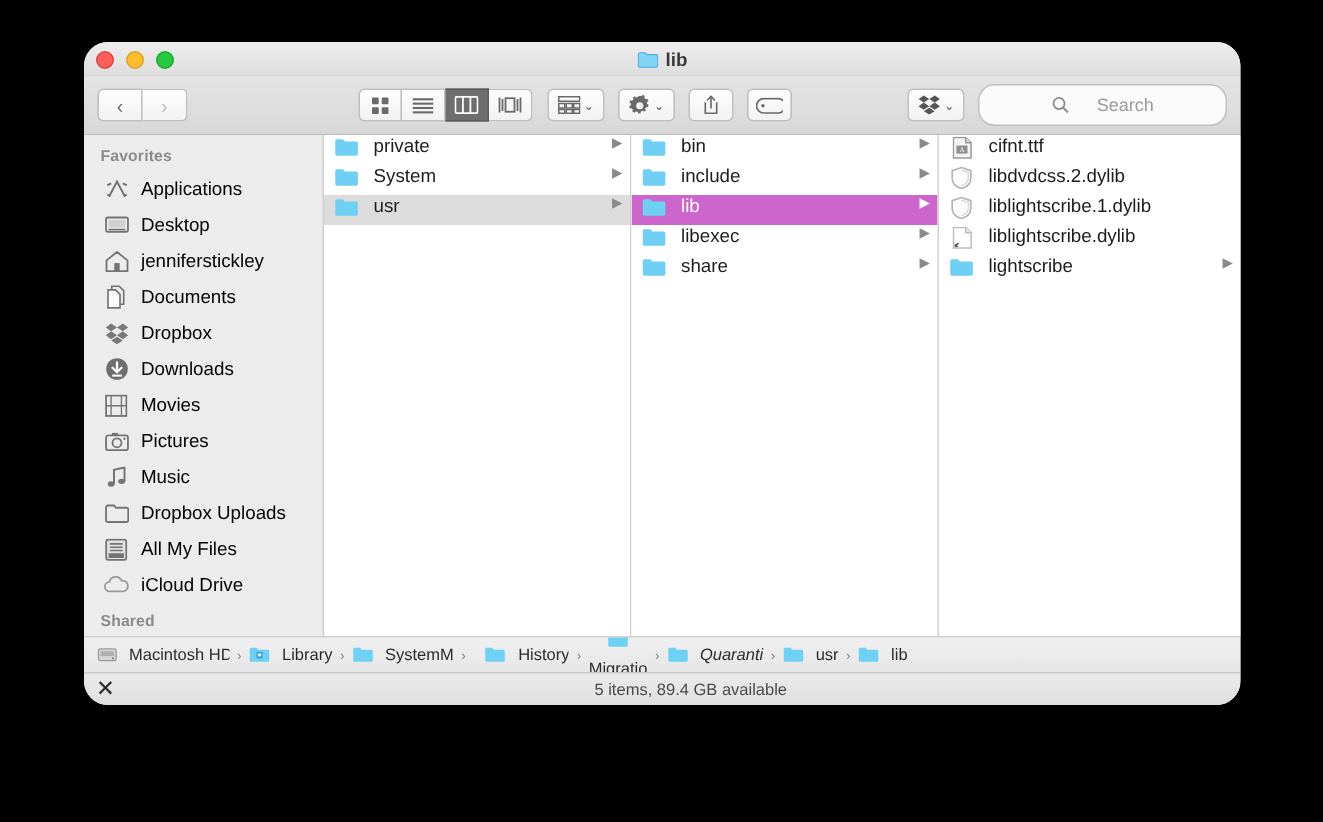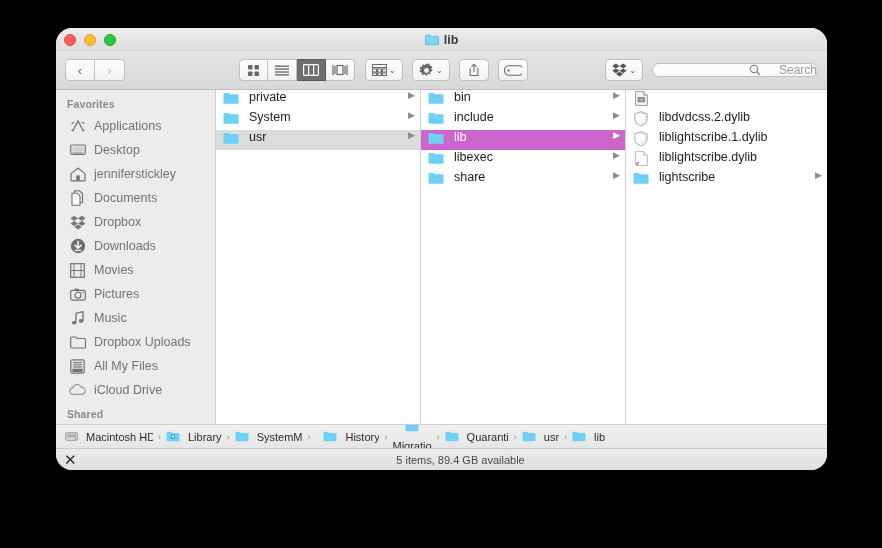--- a/index.html
+++ b/index.html
@@ -83,25 +83,25 @@
 
   .popbtn {
     width: 44px; margin-right: 9px;
     padding: 0 3px; gap: 2px;
   }
   .popchev { font-size: 8px; color: #555; }
   .iconbtn { width: 36px; margin-right: 9px; }
 
   #search {
     margin-left: auto;
-    width: 199px; height: 14px;
+    width: 199px; height: 28px;
     background: #fbfbfb;
     border: 1px solid #c0c0c0;
     border-radius: 11px;
-    display: flex; align-items: center; justify-content: flex-end;
+    display: flex; align-items: center; justify-content: center;
     gap: 18px;
   }
   #search-placeholder { font-size: 12px; color: #9a9a9a; }
 
   
   #body { flex: 1 1 auto; display: flex; min-height: 0; }
 
   
   #sidebar {
     width: 160px;
@@ -115,21 +115,21 @@
     font-size: 10.5px; font-weight: bold; color: #8b8b8b;
     padding: 0 0 4px 11px;
     letter-spacing: 0.1px;
   }
   .sb-item {
     height: 24px;
     display: flex; align-items: center;
     padding-left: 13px; gap: 8px;
   }
   .sb-icon { width: 17px; height: 17px; display: flex; align-items: center; justify-content: center; flex: 0 0 17px; }
-  .sb-label { font-size: 12.5px; color: #737373; white-space: nowrap; }
+  .sb-label { font-size: 12.5px; color: #000000; white-space: nowrap; }
   #shared-header { padding-top: 6px; }
 
   
   #columns { flex: 1 1 auto; display: flex; background: #fff; min-width: 0; }
   .col {
     width: 205px;
     border-right: 1px solid #d0d0d0;
     background: #fff;
     overflow: hidden;
     flex: 0 0 auto;
@@ -554,20 +554,21 @@
       <div class="col">
         <div class="row">
           <span class="row-icon">
             <svg width="13" height="15" viewBox="0 0 13 15">
               <path d="M0.6 0.6h8.2l3.6 3.5v10.3H0.6z" fill="#f4f4f4" stroke="#9a9a9a" stroke-width="1"></path>
               <path d="M8.8 0.6v3.5h3.6" fill="#dcdcdc" stroke="#9a9a9a" stroke-width="1"></path>
               <rect x="2.6" y="6" width="7.4" height="5.4" fill="#8f8f8f"></rect>
               <text x="6.3" y="10.4" font-size="4.6" fill="#fff" text-anchor="middle" font-family="serif">A</text>
             </svg>
           </span>
+          <span class="row-label">cifnt.ttf</span>
         </div>
         <div class="row">
           <span class="row-icon">
             <svg width="14" height="15" viewBox="0 0 14 15">
               <path d="M7 0.7l6.2 2.1v5.0c0 3.6-2.9 6.0-6.2 6.9C3.7 13.8.8 11.4.8 7.8v-5.0z" fill="#fcfcfc" stroke="#b4b4b4" stroke-width="1.1"></path>
               <path d="M7 2.4l4.5 1.5v3.7c0 2.6-2.1 4.4-4.5 5.1" fill="none" stroke="#d8d8d8" stroke-width="0.9"></path>
             </svg>
           </span>
           <span class="row-label">libdvdcss.2.dylib</span>
         </div>
@@ -653,21 +654,21 @@
     <div class="pb-crumb" style="max-width:67px;flex-direction:column;">
       <span>
         <svg width="14" height="11" viewBox="0 0 14 11">
           <path d="M0.5 1.8a1 1 0 011-1h3.5l1.2 1.3h6.3a1 1 0 011 1v6.1a1 1 0 01-1 1H1.5a1 1 0 01-1-1z" fill="#6fd0f5"></path>
         </svg>
       </span>
       <span class="pb-label">Migratio</span>
     </div>
     <span class="pb-sep">›</span>
 
-    <div class="pb-crumb" style="max-width:67px;">
+    <div class="pb-crumb" style="max-width:67px;font-style:italic;">
       <span>
         <svg width="14" height="11" viewBox="0 0 14 11">
           <path d="M0.5 1.8a1 1 0 011-1h3.5l1.2 1.3h6.3a1 1 0 011 1v6.1a1 1 0 01-1 1H1.5a1 1 0 01-1-1z" fill="#6fd0f5"></path>
         </svg>
       </span>
       <span class="pb-label">Quaranti</span>
     </div>
     <span class="pb-sep">›</span>
 
     <div class="pb-crumb">

